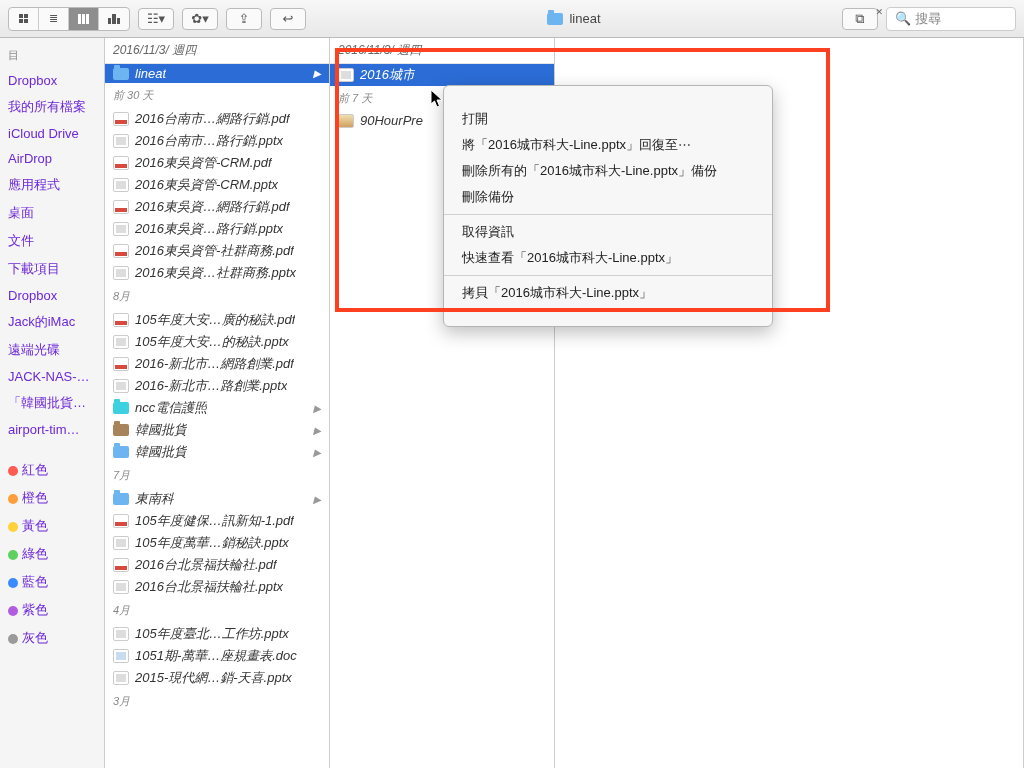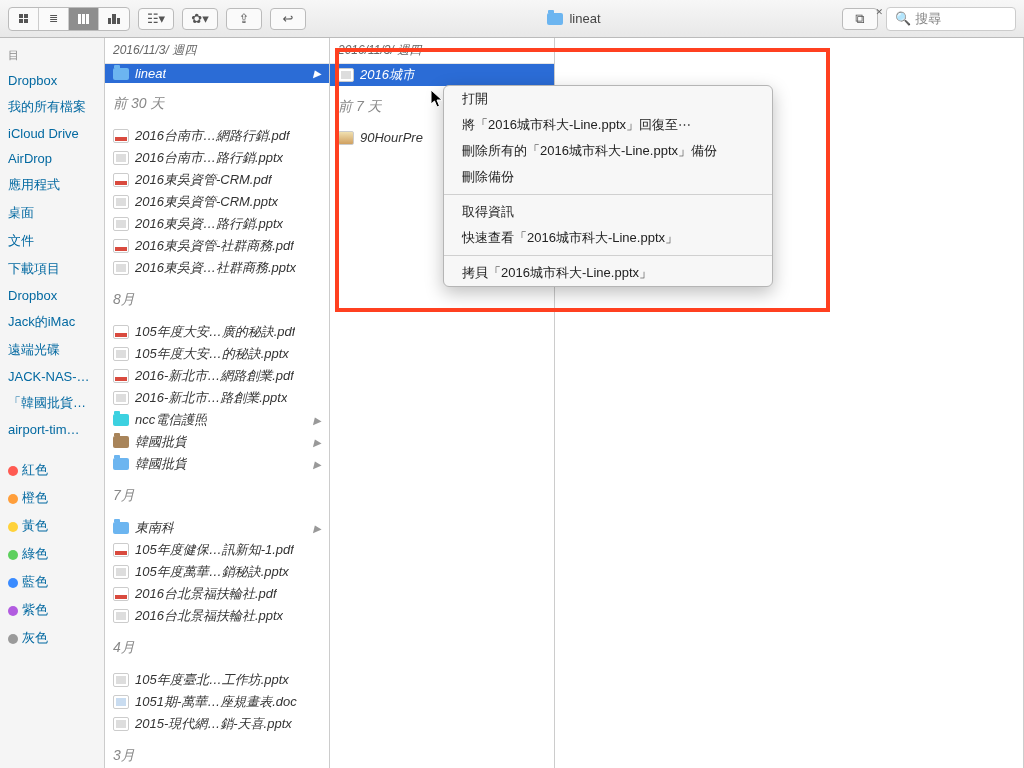--- a/index.html
+++ b/index.html
@@ -17,31 +17,31 @@
 .folder-mini::before { content:""; position:absolute; top:-3px; left:1px; width:6px; height:3px; background:#6cb5f0; border-radius:1px 1px 0 0; }
 .search { display:flex; align-items:center; gap:4px; border:1px solid #ccc; border-radius:4px; padding:2px 8px; background:#fff; color:#888; width:130px; }
 .dbx-badge { position:relative; }
 .dbx-badge::after { content:"✕"; font-size:9px; position:absolute; top:-2px; right:-6px; color:#666; }
 
 
 .main { display:flex; height:calc(100% - 38px); }
 
 
 .sidebar { width:105px; background:#f5f5f5; border-right:1px solid #ccc; overflow:hidden; }
-.side-item { padding:5px 8px; color:#0369a1; white-space:nowrap; overflow:hidden; text-overflow:ellipsis; }
+.side-item { padding:5px 8px; color:#6d28d9; white-space:nowrap; overflow:hidden; text-overflow:ellipsis; }
 .side-item.head { color:#888; font-size:11px; padding-top:10px; }
 .side-dot { display:inline-block; width:10px; height:10px; border-radius:50%; margin-right:4px; vertical-align:middle; }
 
 
 .col { border-right:1px solid #ccc; background:#fff; overflow-y:auto; height:100%;font-style:italic; }
 .col1 { width:225px; }
 .col2 { width:225px; }
 .col3 { flex:1; }
 .col-header { padding:4px 8px; color:#666; font-size:12px; border-bottom:1px solid #e5e5e5; }
-.col-sub { padding:12px 8px; color:#888; font-size:14px; }
+.col-sub { padding:5px 8px; color:#888; font-size:11px; }
 
 .row { display:flex; align-items:center; gap:6px; padding:2px 8px; color:#333; white-space:nowrap; overflow:hidden; }
 .row .name { overflow:hidden; text-overflow:ellipsis; }
 .row.selected { background:#2b6cd6; color:#fff; }
 .row .chev { margin-left:auto; color:#999; font-size:10px; }
 .row.selected .chev { color:#fff; }
 
 .ico { width:16px; height:14px; flex-shrink:0; display:inline-block; border-radius:2px; }
 .ico.folder { background:#6cb5f0; position:relative; height:12px; }
 .ico.folder::before { content:""; position:absolute; top:-3px; left:1px; width:6px; height:3px; background:#6cb5f0; border-radius:1px 1px 0 0; }
@@ -51,21 +51,21 @@
 .ico.folder.brown::before { background:#a8845a; }
 .ico.pdf { background:#fff; border:1px solid #ccc; position:relative; }
 .ico.pdf::after { content:""; position:absolute; bottom:1px; left:1px; right:1px; height:4px; background:#d94a3e; }
 .ico.pptx { background:#fff; border:1px solid #ccc; position:relative; }
 .ico.pptx::after { content:""; position:absolute; top:2px; left:2px; right:2px; bottom:2px; background:#ddd; }
 .ico.doc { background:#fff; border:1px solid #ccc; position:relative; }
 .ico.doc::after { content:""; position:absolute; top:2px; left:2px; right:2px; bottom:2px; background:#c9dcf0; }
 .ico.img { background:linear-gradient(#f0e0b0,#d0a060); border:1px solid #ccc; }
 
 
-.context-menu { position:absolute; background:#f7f7f7; border:1px solid #b5b5b5; border-radius:6px; box-shadow:0 6px 18px rgba(0,0,0,.25); padding:0 0; min-width:330px; z-index:100; }
+.context-menu { position:absolute; background:#f7f7f7; border:1px solid #b5b5b5; border-radius:6px; box-shadow:0 6px 18px rgba(0,0,0,.25); padding:20px 0; min-width:330px; z-index:100; }
 .cm-item { padding:4px 18px; color:#222; }
 .cm-sep { height:1px; background:#d0d0d0; margin:4px 0; }
 
 
 .highlight { position:absolute; border:4px solid #ff4020; pointer-events:none; z-index:200; }
 
 
 .cursor { position:absolute; z-index:300; width:14px; height:20px; }
 .cursor svg { width:100%; height:100%; }
 
@@ -184,20 +184,24 @@
         </div>
         <div class="row">
           <span class="ico pdf"></span>
           <span class="name">2016東吳資管-CRM.pdf</span>
         </div>
         <div class="row">
           <span class="ico pptx"></span>
           <span class="name">2016東吳資管-CRM.pptx</span>
         </div>
         <div class="row">
+          <span class="ico pdf"></span>
+          <span class="name">2016東吳資…網路行銷.pdf</span>
+        </div>
+        <div class="row">
           <span class="ico pptx"></span>
           <span class="name">2016東吳資…路行銷.pptx</span>
         </div>
         <div class="row">
           <span class="ico pdf"></span>
           <span class="name">2016東吳資管-社群商務.pdf</span>
         </div>
         <div class="row">
           <span class="ico pptx"></span>
           <span class="name">2016東吳資…社群商務.pptx</span>

